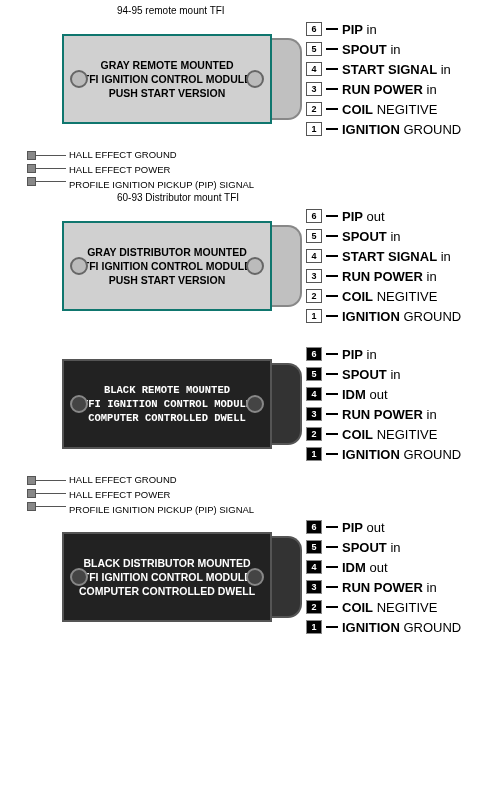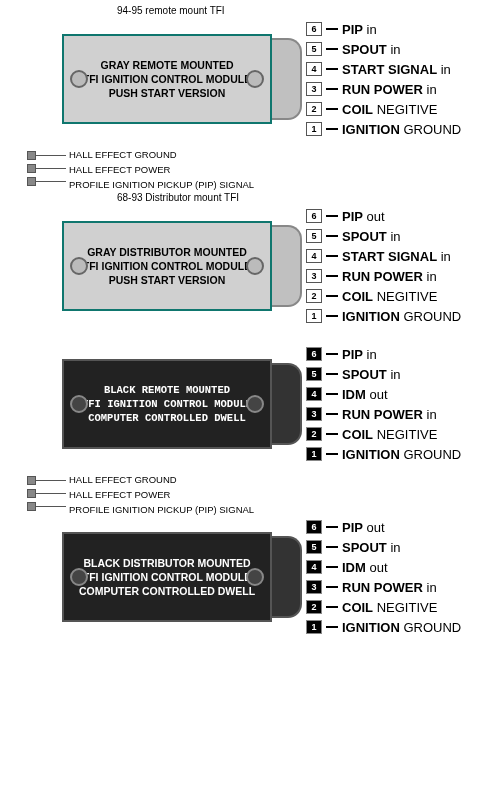--- a/index.html
+++ b/index.html
@@ -221,21 +221,21 @@
 
       <div style="display:flex; flex-direction:column; margin-left:3px; font-size:9.5px;">
         <span>HALL EFFECT GROUND</span>
         <span style="margin-top:4px;">HALL EFFECT POWER</span>
         <span style="margin-top:4px;">PROFILE IGNITION PICKUP (PIP) SIGNAL</span>
       </div>
     </div>
   </div>
 
   <div class="module-section">
-    <div class="dist-label">68-93 Distributor mount TFI</div>
+    <div class="dist-label">60-93 Distributor mount TFI</div>
     <div class="full-module-row">
       <div class="module-box">
         <div class="module-title">GRAY DISTRIBUTOR MOUNTED<br>TFI IGNITION CONTROL MODULE<br>PUSH START VERSION</div>
       </div>
       <div style="width:10px; height:82px; background:#c0c0c0; border-top:2px solid #888; border-bottom:2px solid #888;"></div>
       <div style="width:20px; height:82px; background:#c0c0c0; border:2px solid #888; border-left:none; border-radius:0 14px 14px 0;"></div>
       <div class="pin-block" style="margin-left:4px;">
         <div class="pin-row">
           <div class="pin-number">6</div>
           <div class="pin-line"></div>

